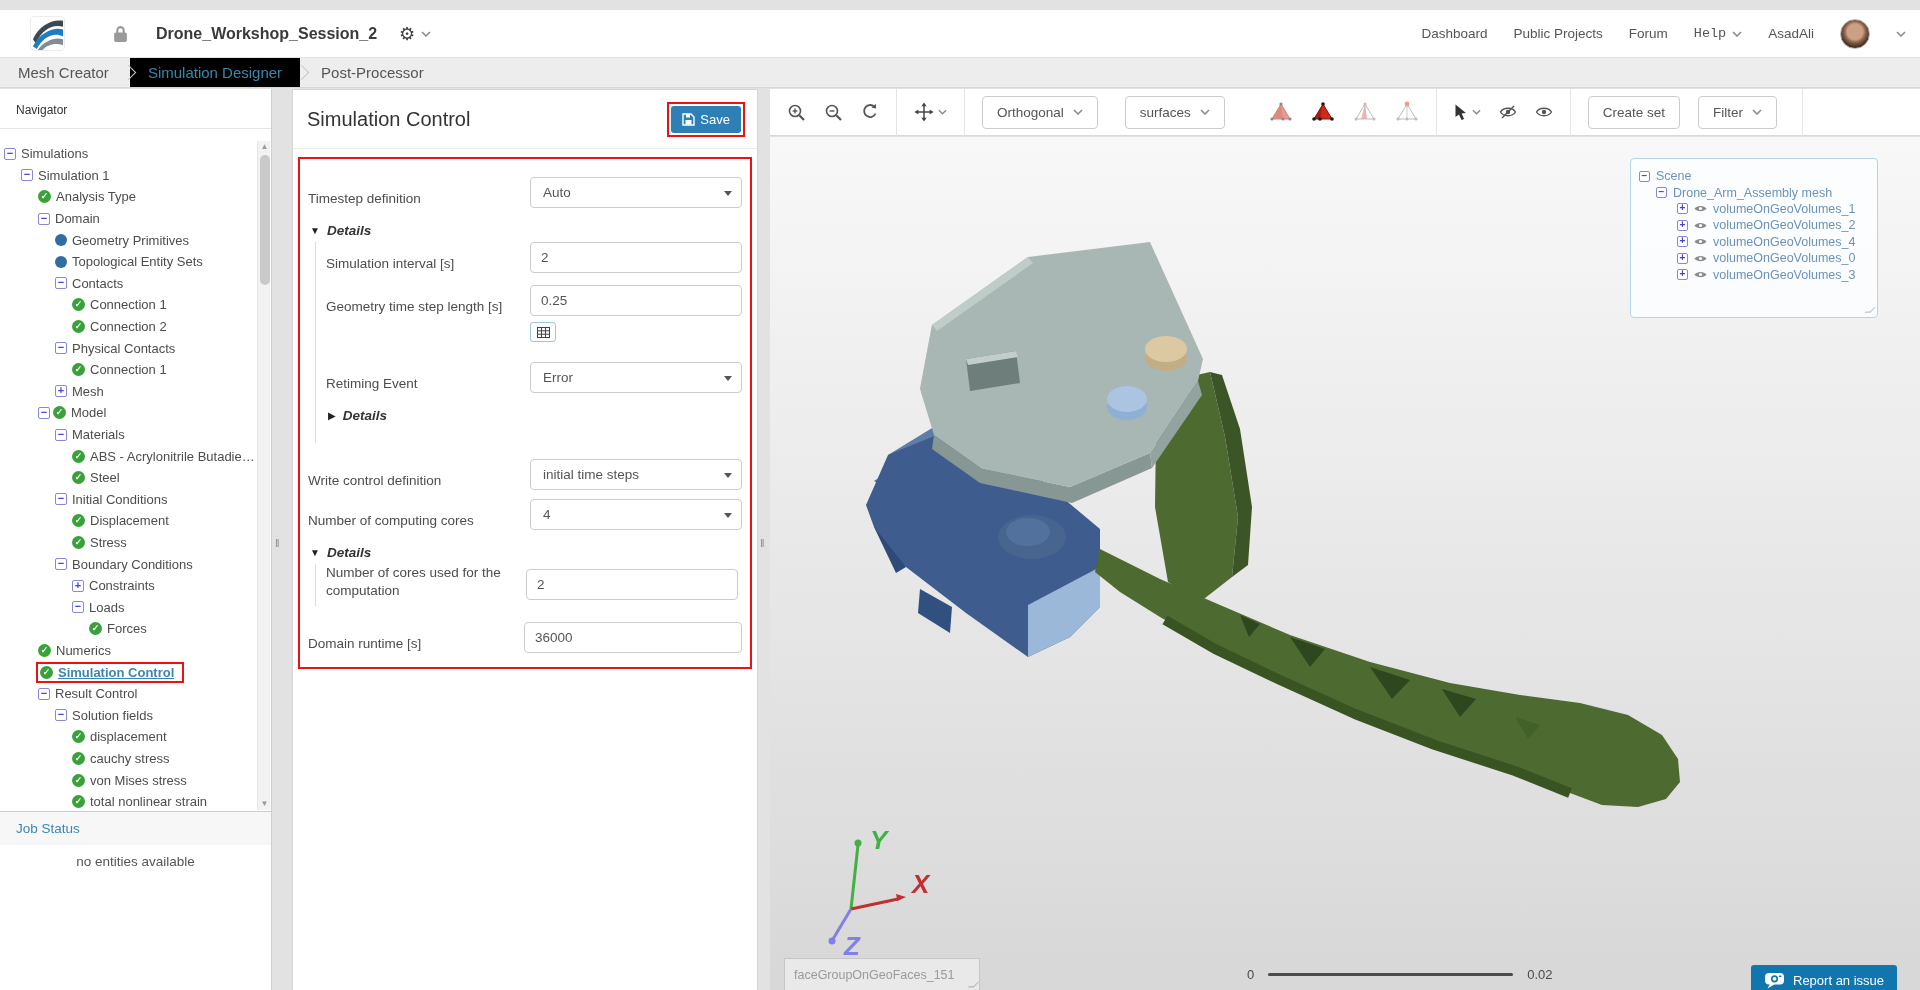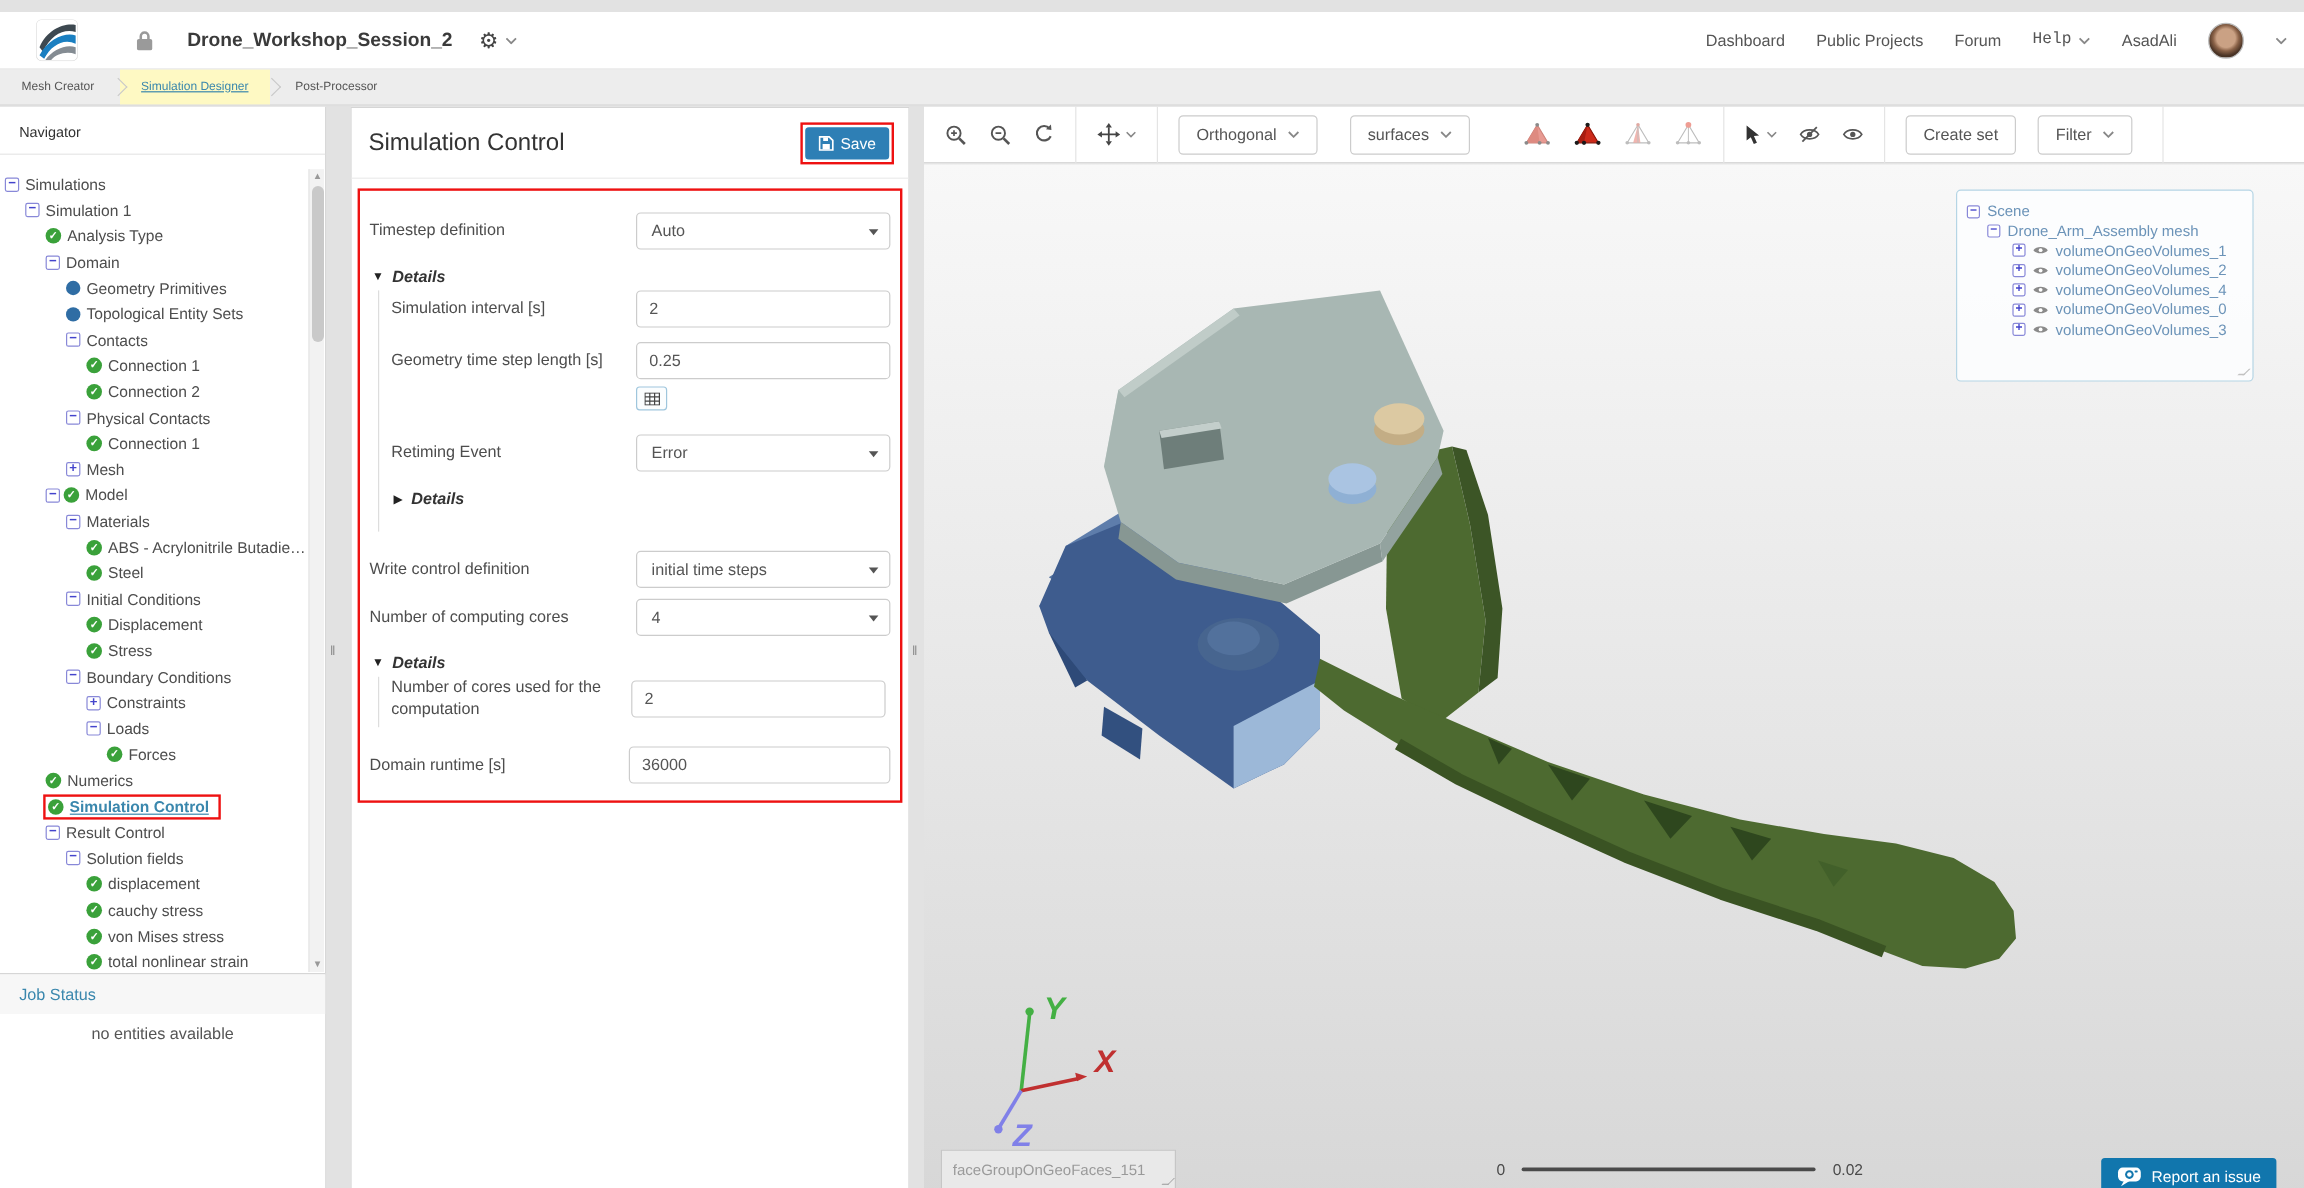--- a/index.html
+++ b/index.html
@@ -14,22 +14,22 @@
   .proj-title { margin-left:28px; font-size:16px; font-weight:bold; color:#3a3a3a; }
   .gear-wrap { margin-left:22px; display:flex; align-items:center; gap:6px; cursor:pointer; }
   .gear { font-size:18px; color:#444; line-height:1; }
   .top-right { margin-left:auto; margin-right:14px; display:flex; align-items:center; gap:26px; }
   .top-link { font-size:13.5px; color:#555; cursor:pointer; }
   .help-wrap { display:flex; align-items:center; gap:6px; cursor:pointer;font-family:Liberation Mono, monospace; }
   .avatar { width:30px; height:30px; border-radius:50%; background:radial-gradient(circle at 50% 42%, #caa184 0 36%, #8a6248 50%, #4c3526 68%, #2e2019 100%); border:1px solid #bbb; }
 
   
   .tabbar { position:absolute; left:0; top:48px; width:1920px; height:30px; background:#ededed; border-bottom:1px solid #d7d7d7; display:flex; align-items:stretch; }
-  .tab { padding:0 18px; font-size:10px; color:#555; display:flex; align-items:center; cursor:pointer; }
-  .tab.active { background:#fef9c3; color:#3a87ad;text-decoration:underline; }
+  .tab { padding:0 18px; font-size:15px; color:#555; display:flex; align-items:center; cursor:pointer; }
+  .tab.active { background:#000000; color:#3a87ad; }
   .tab-sep { width:11px; height:11px; border-top:1px solid #c9c9c9; border-right:1px solid #c9c9c9; transform:rotate(45deg); align-self:center; margin:0 -4px; }
 
   
   .main { position:absolute; left:0; top:79px; width:1920px; height:911px; background:#e2e2e2; }
   .gap-handle { position:absolute; font-size:11px; color:#888; letter-spacing:1px; }
 
   
   .nav-panel { position:absolute; left:0; top:0; width:272px; height:911px; background:#fff; border-right:1px solid #cfcfcf; }
   .nav-title { font-size:12px; color:#333; padding:14px 16px 11px; border-bottom:1px solid #e6e6e6; }
   .tree { position:absolute; left:0; top:50px; width:255px; height:671px; overflow:hidden; padding-top:4px; }
@@ -51,21 +51,21 @@
   .js-cell { font-size:13.5px; color:#333; padding:7px 12px; border-right:1px solid #ddd; }
   .js-empty { text-align:center; font-size:13.5px; color:#555; padding-top:9px; }
 
   
   .form-panel { position:absolute; left:292px; top:0; width:466px; height:911px; background:#fff; border:1px solid #d5d5d5; }
   .fp-head { display:flex; align-items:center; justify-content:space-between; padding:12px 12px 11px 14px; border-bottom:1px solid #ececec; }
   .fp-title { font-size:20px; color:#333; }
   .save-annot { border:2px solid #ee1111; padding:2px; }
   .save-btn { background:#2e7fb5; color:#fff; font-size:13px; border:none; border-radius:3px; padding:6px 11px; display:flex; align-items:center; gap:5px; cursor:pointer; }
   .red-box { margin:8px 5px 0 5px; border:2px solid #ee1111; padding:6px 8px 14px 8px; }
-  .frow { display:flex; align-items:center; margin-top:12px; }
+  .frow { display:flex; align-items:flex-end; margin-top:12px; }
   .flabel { flex:1; font-size:13.5px; color:#4d4d4d; padding-right:10px; line-height:1.35; }
   .fctrl { width:212px; flex:0 0 auto; }
   .inp { width:100%; height:31px; border:1px solid #ccc; border-radius:4px; font-size:13.5px; color:#555; padding:0 10px; font-family:"Liberation Sans",sans-serif; background:#fff; }
   .sel { width:100%; height:31px; border:1px solid #ccc; border-radius:4px; font-size:13.5px; color:#555; padding:0 22px 0 12px; display:flex; align-items:center; position:relative; cursor:pointer; background:#fff; }
   .sel:after { content:""; position:absolute; right:9px; top:13px; border:4px solid transparent; border-top:5px solid #555; }
   .dtoggle { display:flex; align-items:center; gap:7px; margin:15px 0 4px 2px; cursor:pointer; }
   .dtoggle .tri { font-size:10px; color:#222; }
   .dtoggle .dlbl { font-size:13.5px; font-style:italic; font-weight:bold; color:#333; }
   .dgroup { margin-left:7px; border-left:1px solid #ddd; padding:0 0 16px 10px; }
   .gridbtn { width:26px; height:20px; border:1px solid #9fc6dd; border-radius:3px; background:#fbfdfe; display:flex; align-items:center; justify-content:center; cursor:pointer; }

